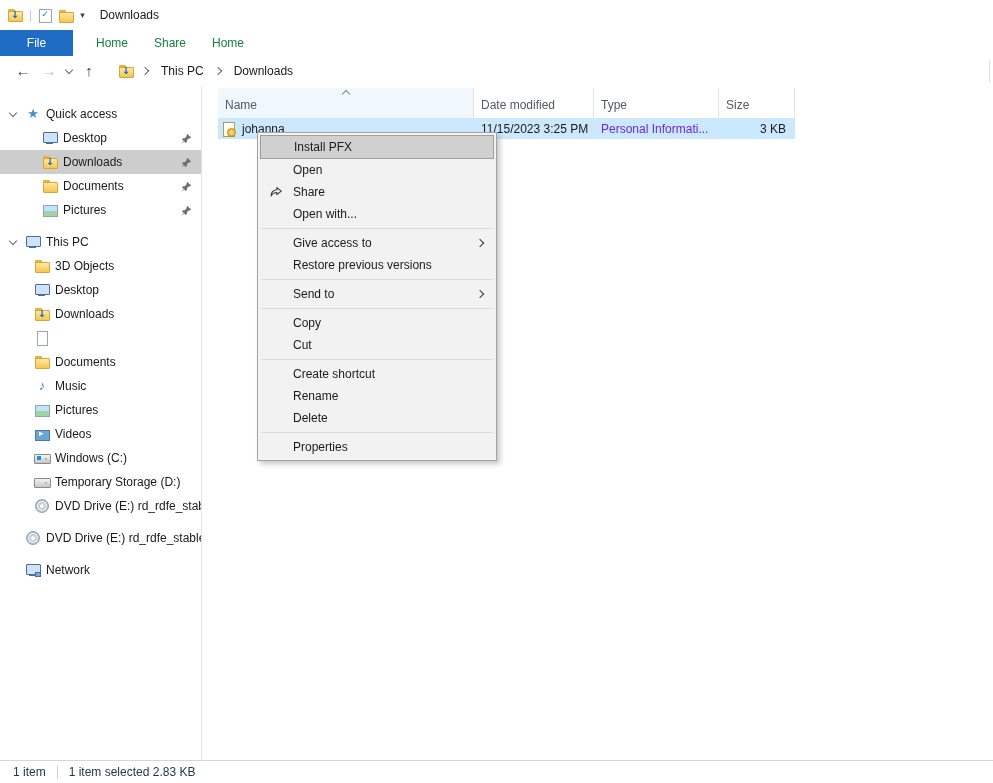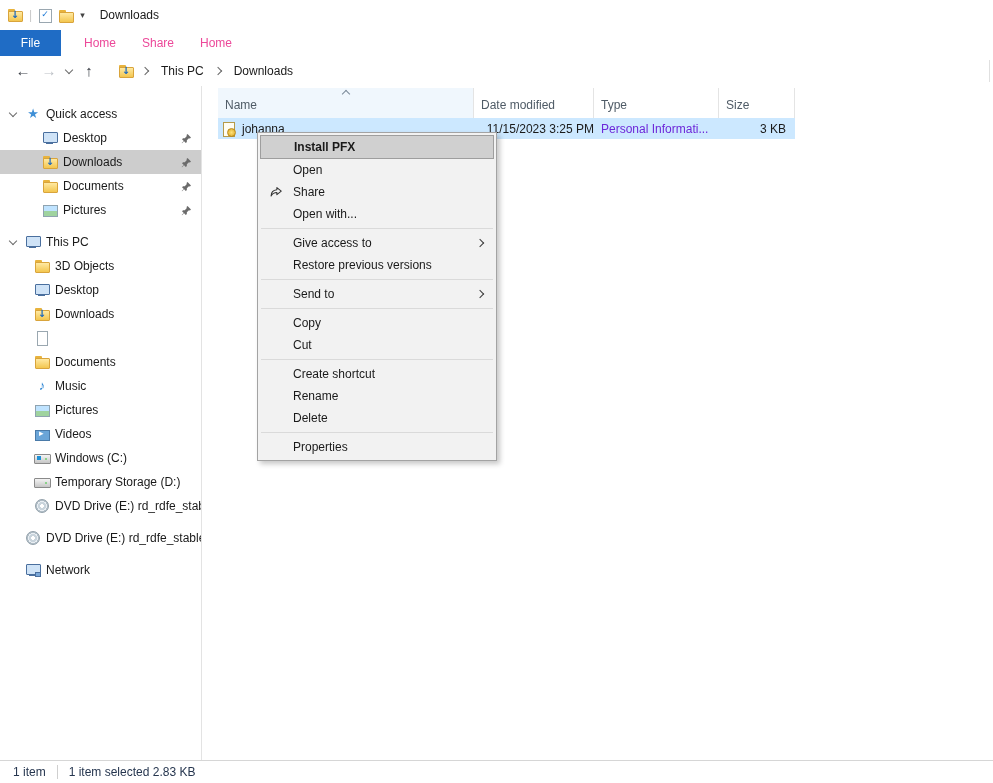--- a/index.html
+++ b/index.html
@@ -62,22 +62,22 @@
     border-right:1.4px solid #6b6b6b; border-bottom:1.4px solid #6b6b6b; transform:rotate(45deg); }
 
   
   .titlebar { height:30px; display:flex; align-items:center; padding-left:7px; gap:6px; flex:none; }
   .titlebar .sep { color:#c9c9c9; font-size:12px; }
   .qat-chevron { font-size:9px; color:#444; margin-left:1px; }
   .title-text { margin-left:9px; font-size:12px; color:#1a1a1a; }
 
   
   .ribbon-tabs { height:26px; display:flex; flex:none; align-items:stretch; background:#fff; }
-  .rtab { display:flex; align-items:center; justify-content:center; font-size:12px; color:#ec4899; width:58px; }
-  .rtab.file { width:61px; background:#1f6cc5; color:#fff; margin-right:10px; }
+  .rtab { display:flex; align-items:center; justify-content:center; font-size:12px; color:#15803d; width:58px; }
+  .rtab.file { width:73px; background:#1f6cc5; color:#fff; margin-right:10px; }
 
   
   .navbar { height:30px; display:flex; align-items:center; flex:none; padding-left:10px; position:relative; }
   .nav-btn { width:26px; text-align:center; font-size:15px; line-height:26px; color:#3c4048; }
   .nav-btn.disabled { color:#bcc0c6; }
   .nav-chev { margin:0 2px; }
   .crumb { display:flex; align-items:center; margin-left:16px; gap:2px; }
   .crumb-sep { width:10px; height:10px; position:relative; margin:0 5px; }
   .crumb-sep::after { content:""; position:absolute; left:1px; top:2px; width:5px; height:5px;
     border-right:1.2px solid #666; border-top:1.2px solid #666; transform:rotate(45deg); }
@@ -105,29 +105,29 @@
   .hcell.c-date { width:120px; }
   .hcell.c-type { width:125px; }
   .hcell.c-size { width:76px; }
   .sort-up { position:absolute; top:2px; left:50%; margin-left:-5px; width:10px; height:6px; }
   .sort-up::after { content:""; position:absolute; left:2px; top:1px; width:5px; height:5px;
     border-left:1px solid #7b8a99; border-top:1px solid #7b8a99; transform:rotate(45deg); }
   .frow { display:flex; height:21px; align-items:center; width:577px; }
   .frow.selected { background:#cce8ff; }
   .cell { white-space:nowrap; overflow:hidden; }
   .cell.c-name { width:256px; display:flex; align-items:center; gap:5px; padding-left:3px; }
-  .cell.c-date { width:120px; padding-left:7px;text-align:right; }
+  .cell.c-date { width:120px; padding-left:7px; }
   .cell.c-type { width:125px; padding-left:7px; color:#6d28d9; }
   .cell.c-size { width:76px; text-align:right; padding-right:9px; }
 
   
   .context-menu { position:absolute; left:257px; top:132px; width:240px; background:#f2f2f2;
     border:1px solid #a3a3a3; box-shadow:3px 3px 5px rgba(0,0,0,.22); padding:2px; z-index:20; }
   .menu-item { height:22px; display:flex; align-items:center; padding:0 8px 0 33px; position:relative; color:#1a1a1a; }
-  .menu-item.default { height:24px; font-weight:bold; background:#d0d0d0; border:1px solid #9e9e9e; }
+  .menu-item.default { height:24px; font-weight:normal; background:#d0d0d0; border:1px solid #9e9e9e; }
   .menu-sep { height:1px; background:#dadada; margin:3px 1px; }
   .mi-ico { position:absolute; left:9px; top:4px; display:inline-flex; }
   .submenu-arrow { position:absolute; right:9px; top:50%; width:8px; height:8px; margin-top:-4px; }
   .submenu-arrow::after { content:""; position:absolute; left:0; top:1px; width:5px; height:5px;
     border-right:1.3px solid #3a3a3a; border-top:1.3px solid #3a3a3a; transform:rotate(45deg); }
 
   
   .statusbar { height:23px; flex:none; border-top:1px solid #d6d6d6; display:flex; align-items:center;
     padding-left:13px; gap:11px; color:#26364f; }
   .status-divider { width:1px; height:14px; background:#cfcfcf; }

